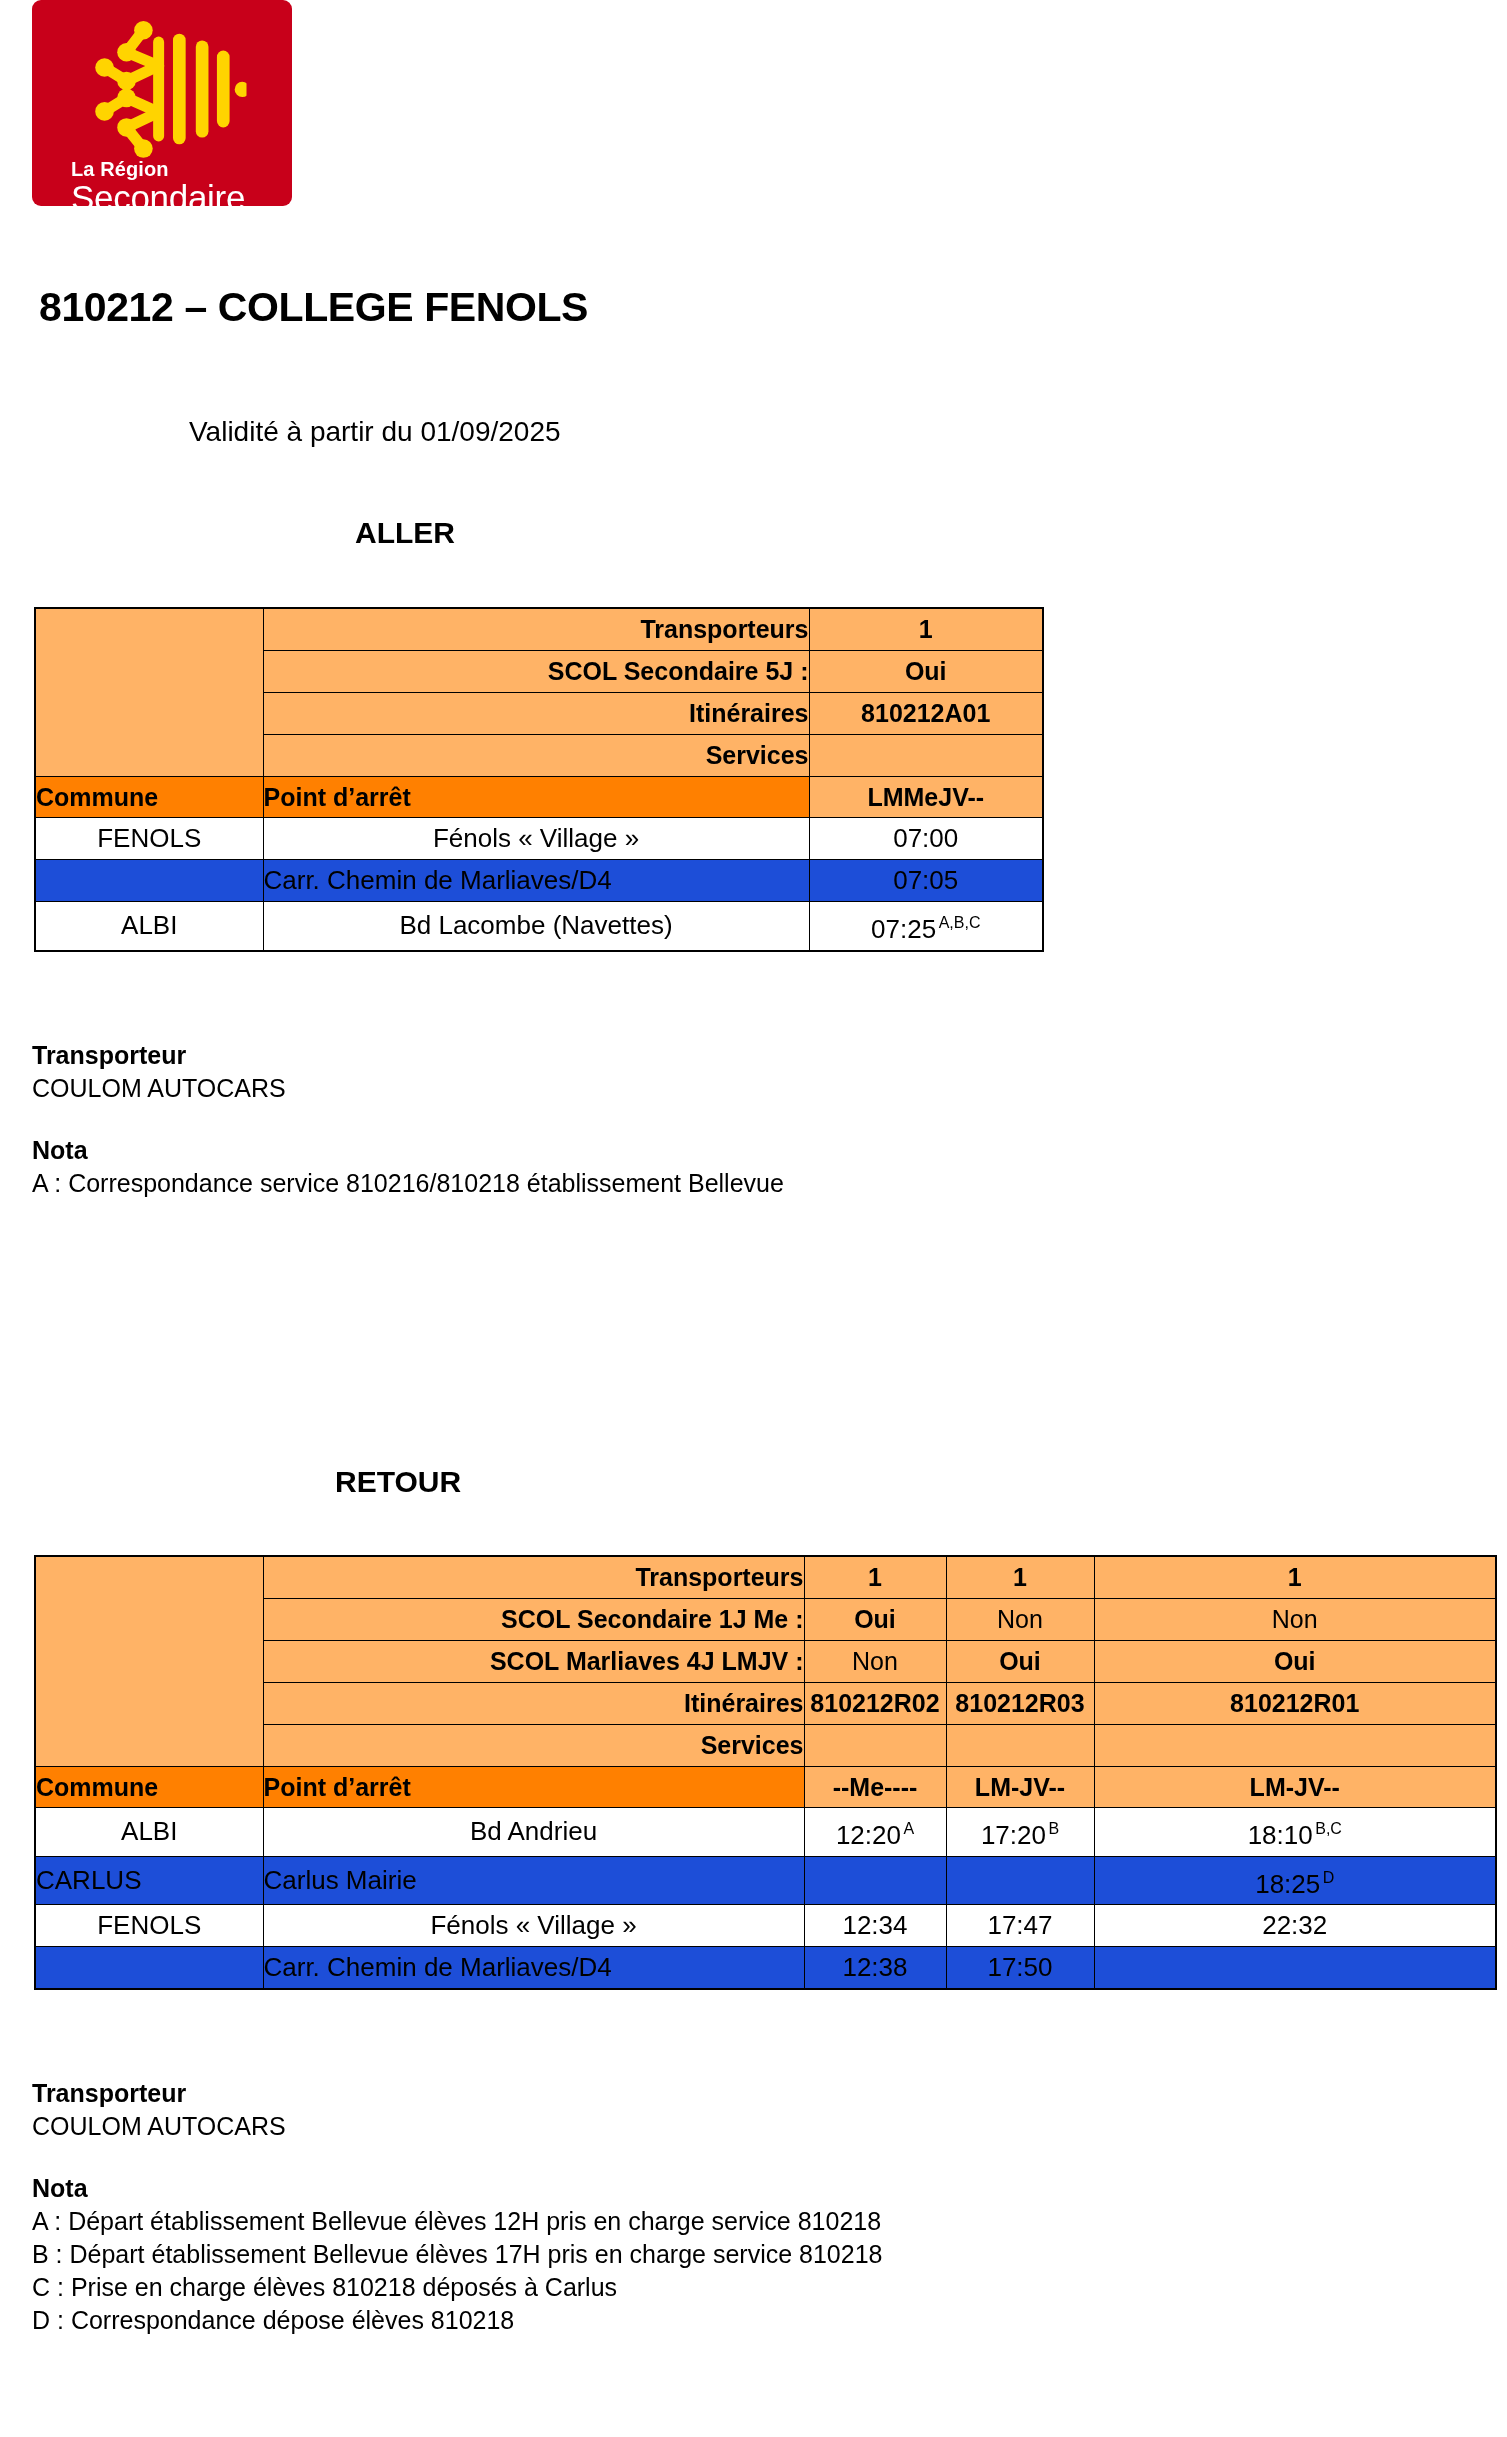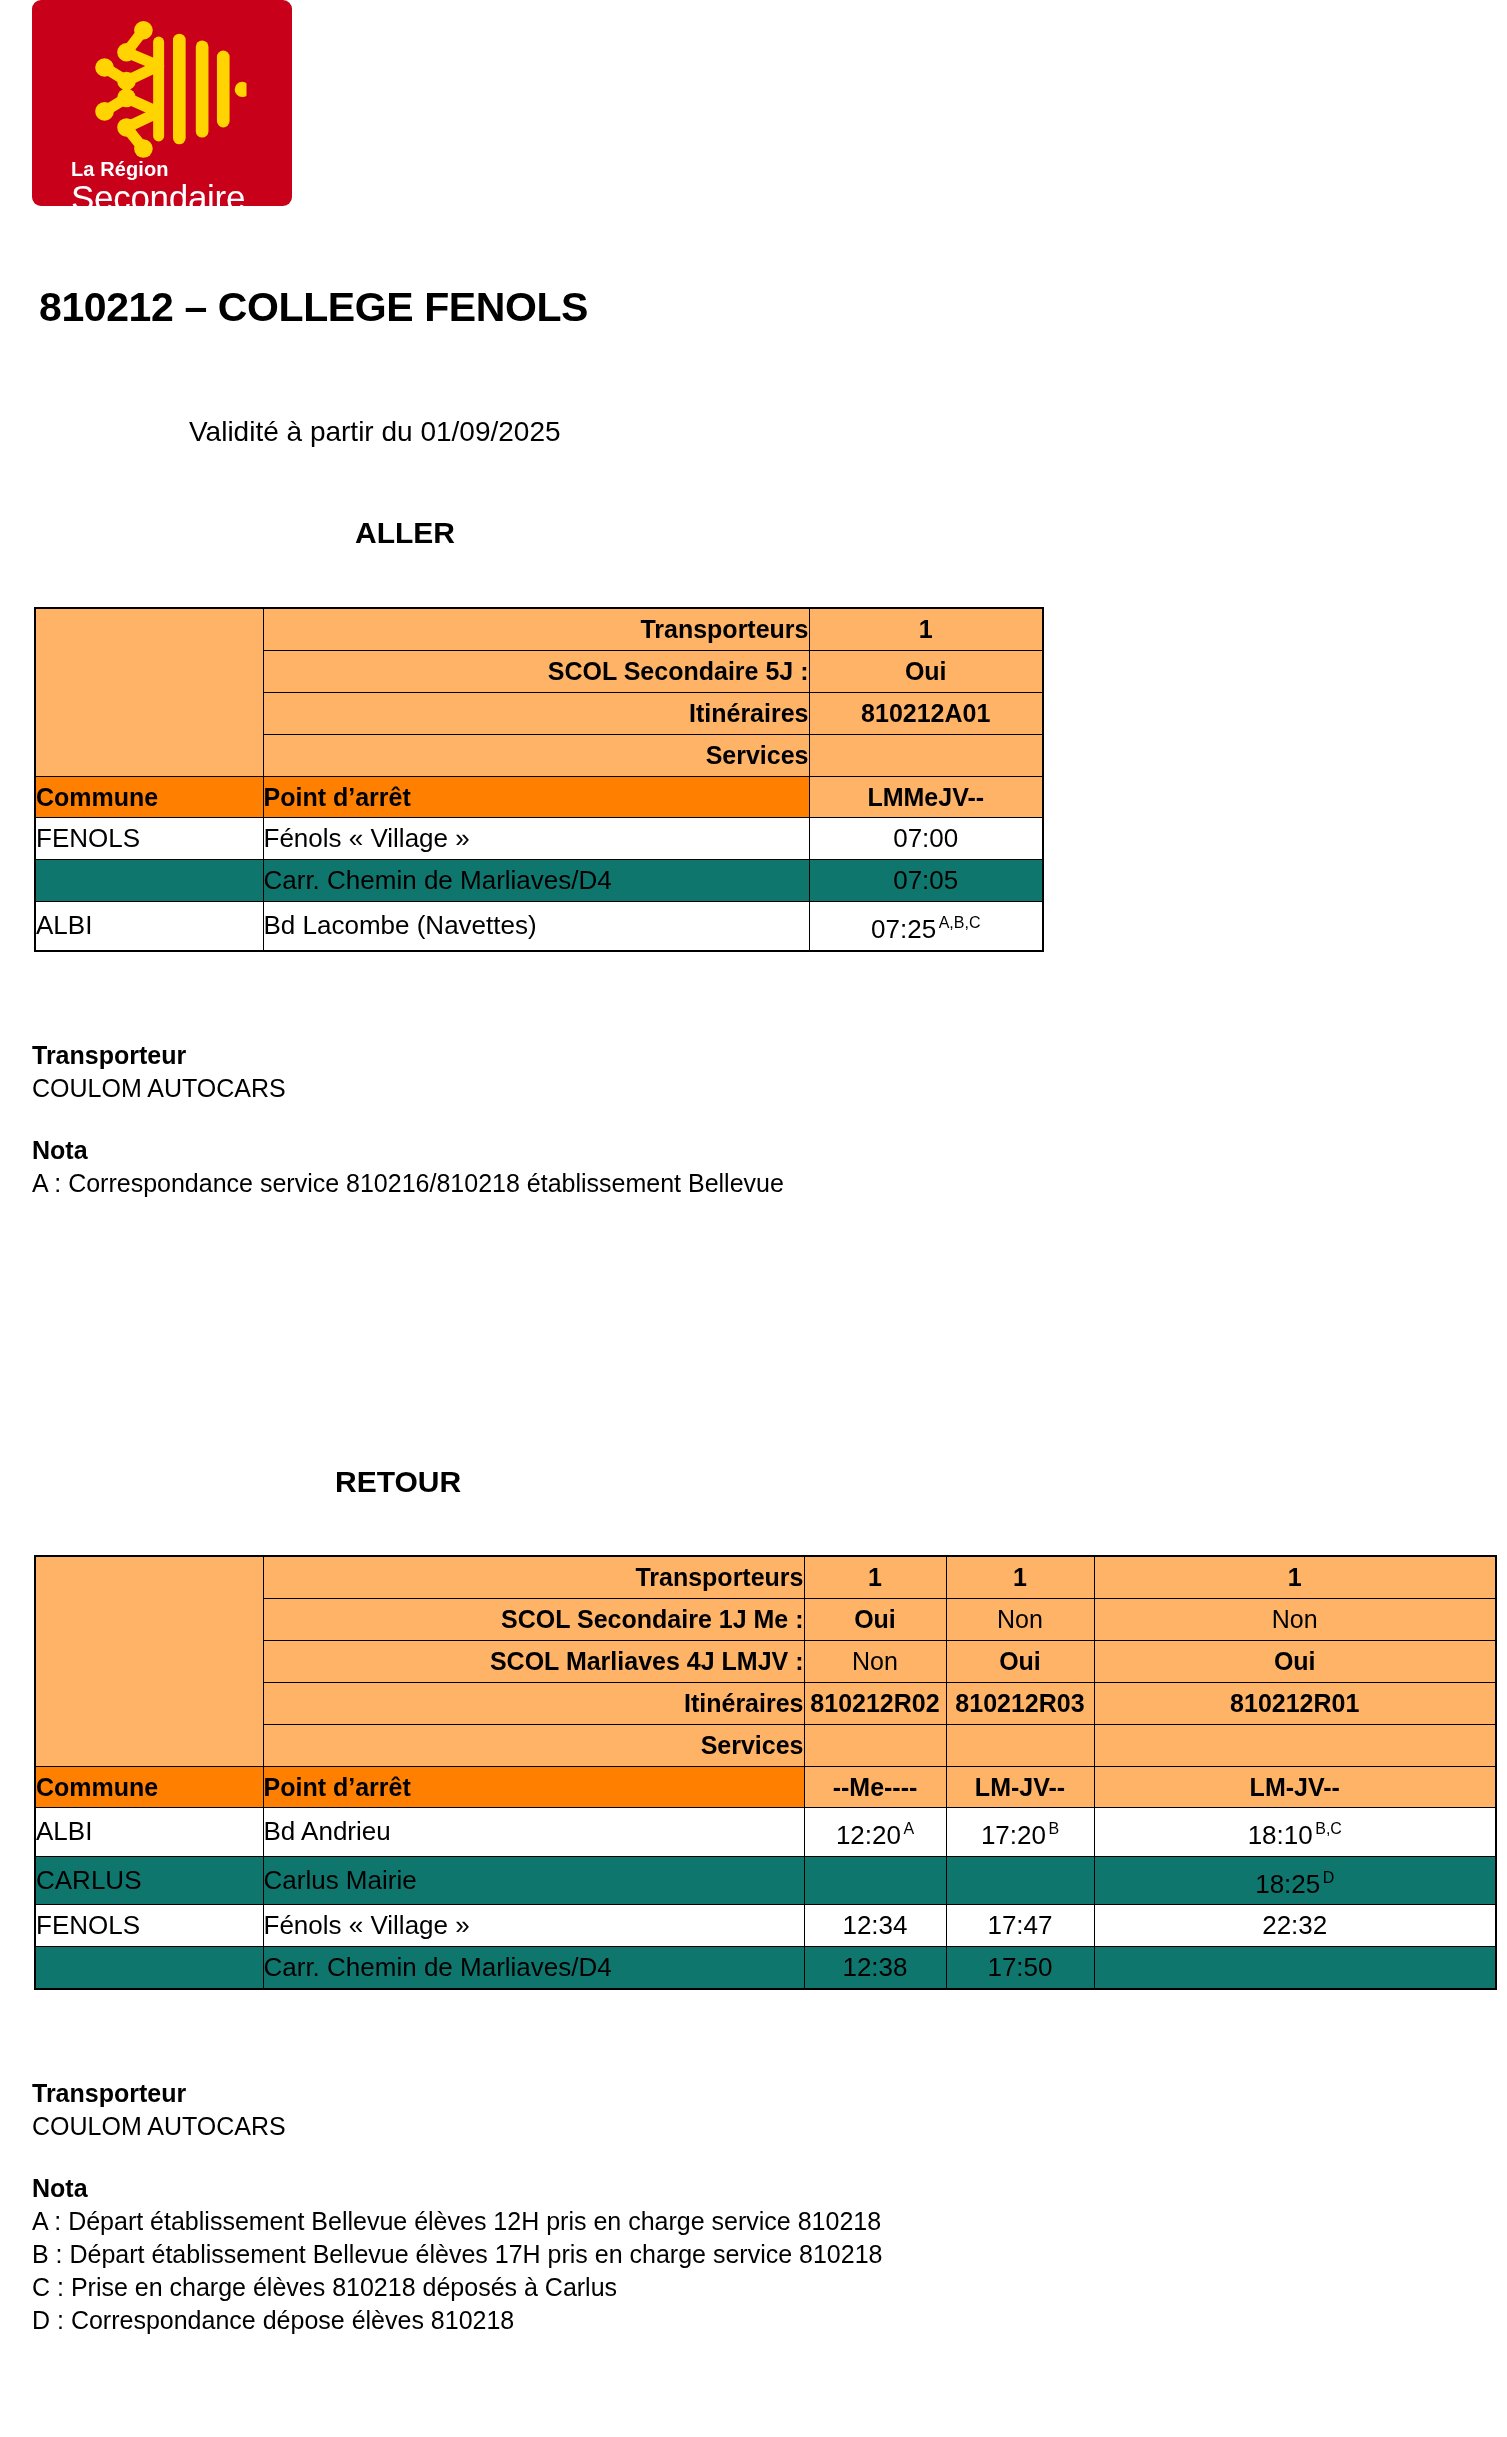--- a/index.html
+++ b/index.html
@@ -156,22 +156,22 @@
   }
 
   
   .sched tbody td {
     height: 41px;
     line-height: 41px;
     font-weight: normal;
     font-size: 26px;
     white-space: nowrap;
   }
-  .row-white td { background: #ffffff; }
-  .row-tint  td { background: #0f766e; }
+  .row-white td { background: #ffffff; text-align: center; }
+  .row-tint  td { background: #1d4ed8; }
   .cell-commune { padding-left: 5px; text-align: left; }
   .cell-stop    { padding-left: 6.8px; text-align: left; }
   .cell-time    { text-align: center; }
   .cell-time sup {
     font-size: 16px;
     font-weight: normal;
     vertical-align: super;
     margin-left: 2.5px;
   }
 

